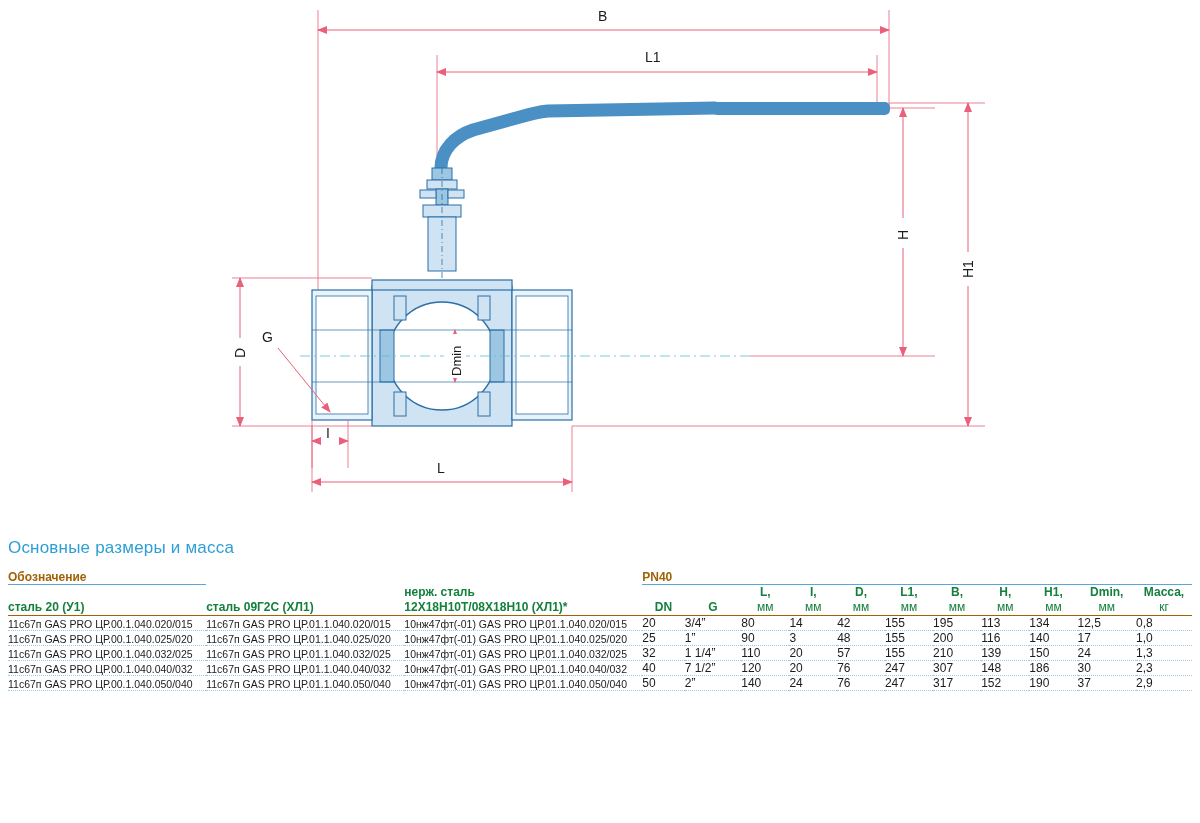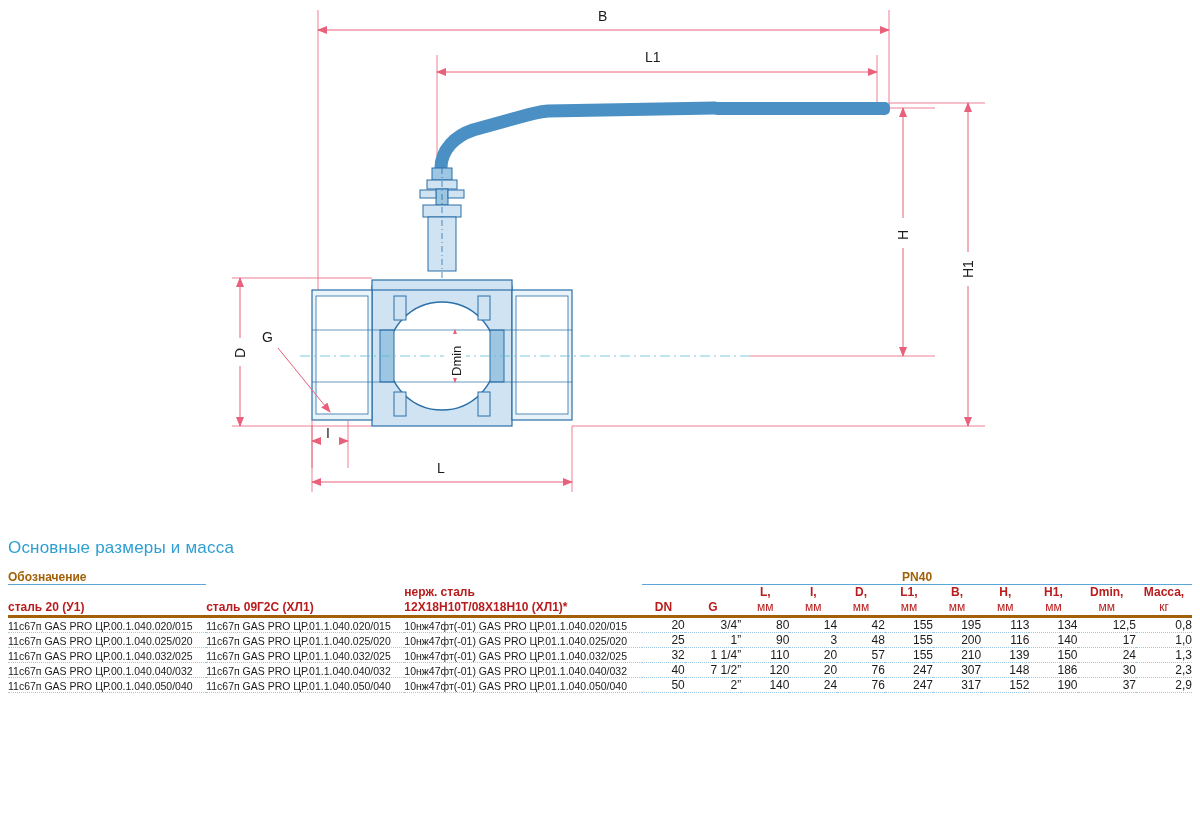--- a/index.html
+++ b/index.html
@@ -53,51 +53,51 @@
     vertical-align: bottom;
   }
   .hdr-top td {
     color: #a16207;
     font-weight: bold;
     font-size: 12px;
     padding-bottom: 3px;
     border-bottom: 1px solid #5aa7d8;
   }
   .pn-cell {
-    text-align: center;
+    text-align: left;
     border-bottom: 1px solid #5aa7d8;
     color: #0c6fb0;
     font-weight: bold;
     font-size: 12px;
     padding-bottom: 3px;
   }
   .hdr-main td {
-    color: #b91c1c;
+    color: #15803d;
     font-weight: bold;
     font-size: 12px;
     padding: 6px 0 7px 0;
-    border-bottom: 3px solid #a16207;
+    border-bottom: 1px solid #a16207;
     line-height: 1.25;
   }
   .hdr-main td.num {
     text-align: center;
   }
   .hdr-main td .unit {
     display: block;
     font-weight: normal;
   }
   tbody tr td {
     font-size: 10.5px;
     color: #1b1b1b;
     padding: 8px 0 7px 0;
     border-bottom: 1px dotted #9ec9e6;
     white-space: nowrap;
   }
   tbody tr td.num {
-    text-align: right;
+    text-align: left;
     font-size: 12px;
   }
   .col-a { width: 200px; }
   .col-b { width: 200px; }
   .col-c { width: 240px; }
   .col-dn { width: 46px; }
   .col-g { width: 60px; }
   .col-n { width: 52px; }
   .col-dmin { width: 62px; }
   .col-mass { width: 58px; }

